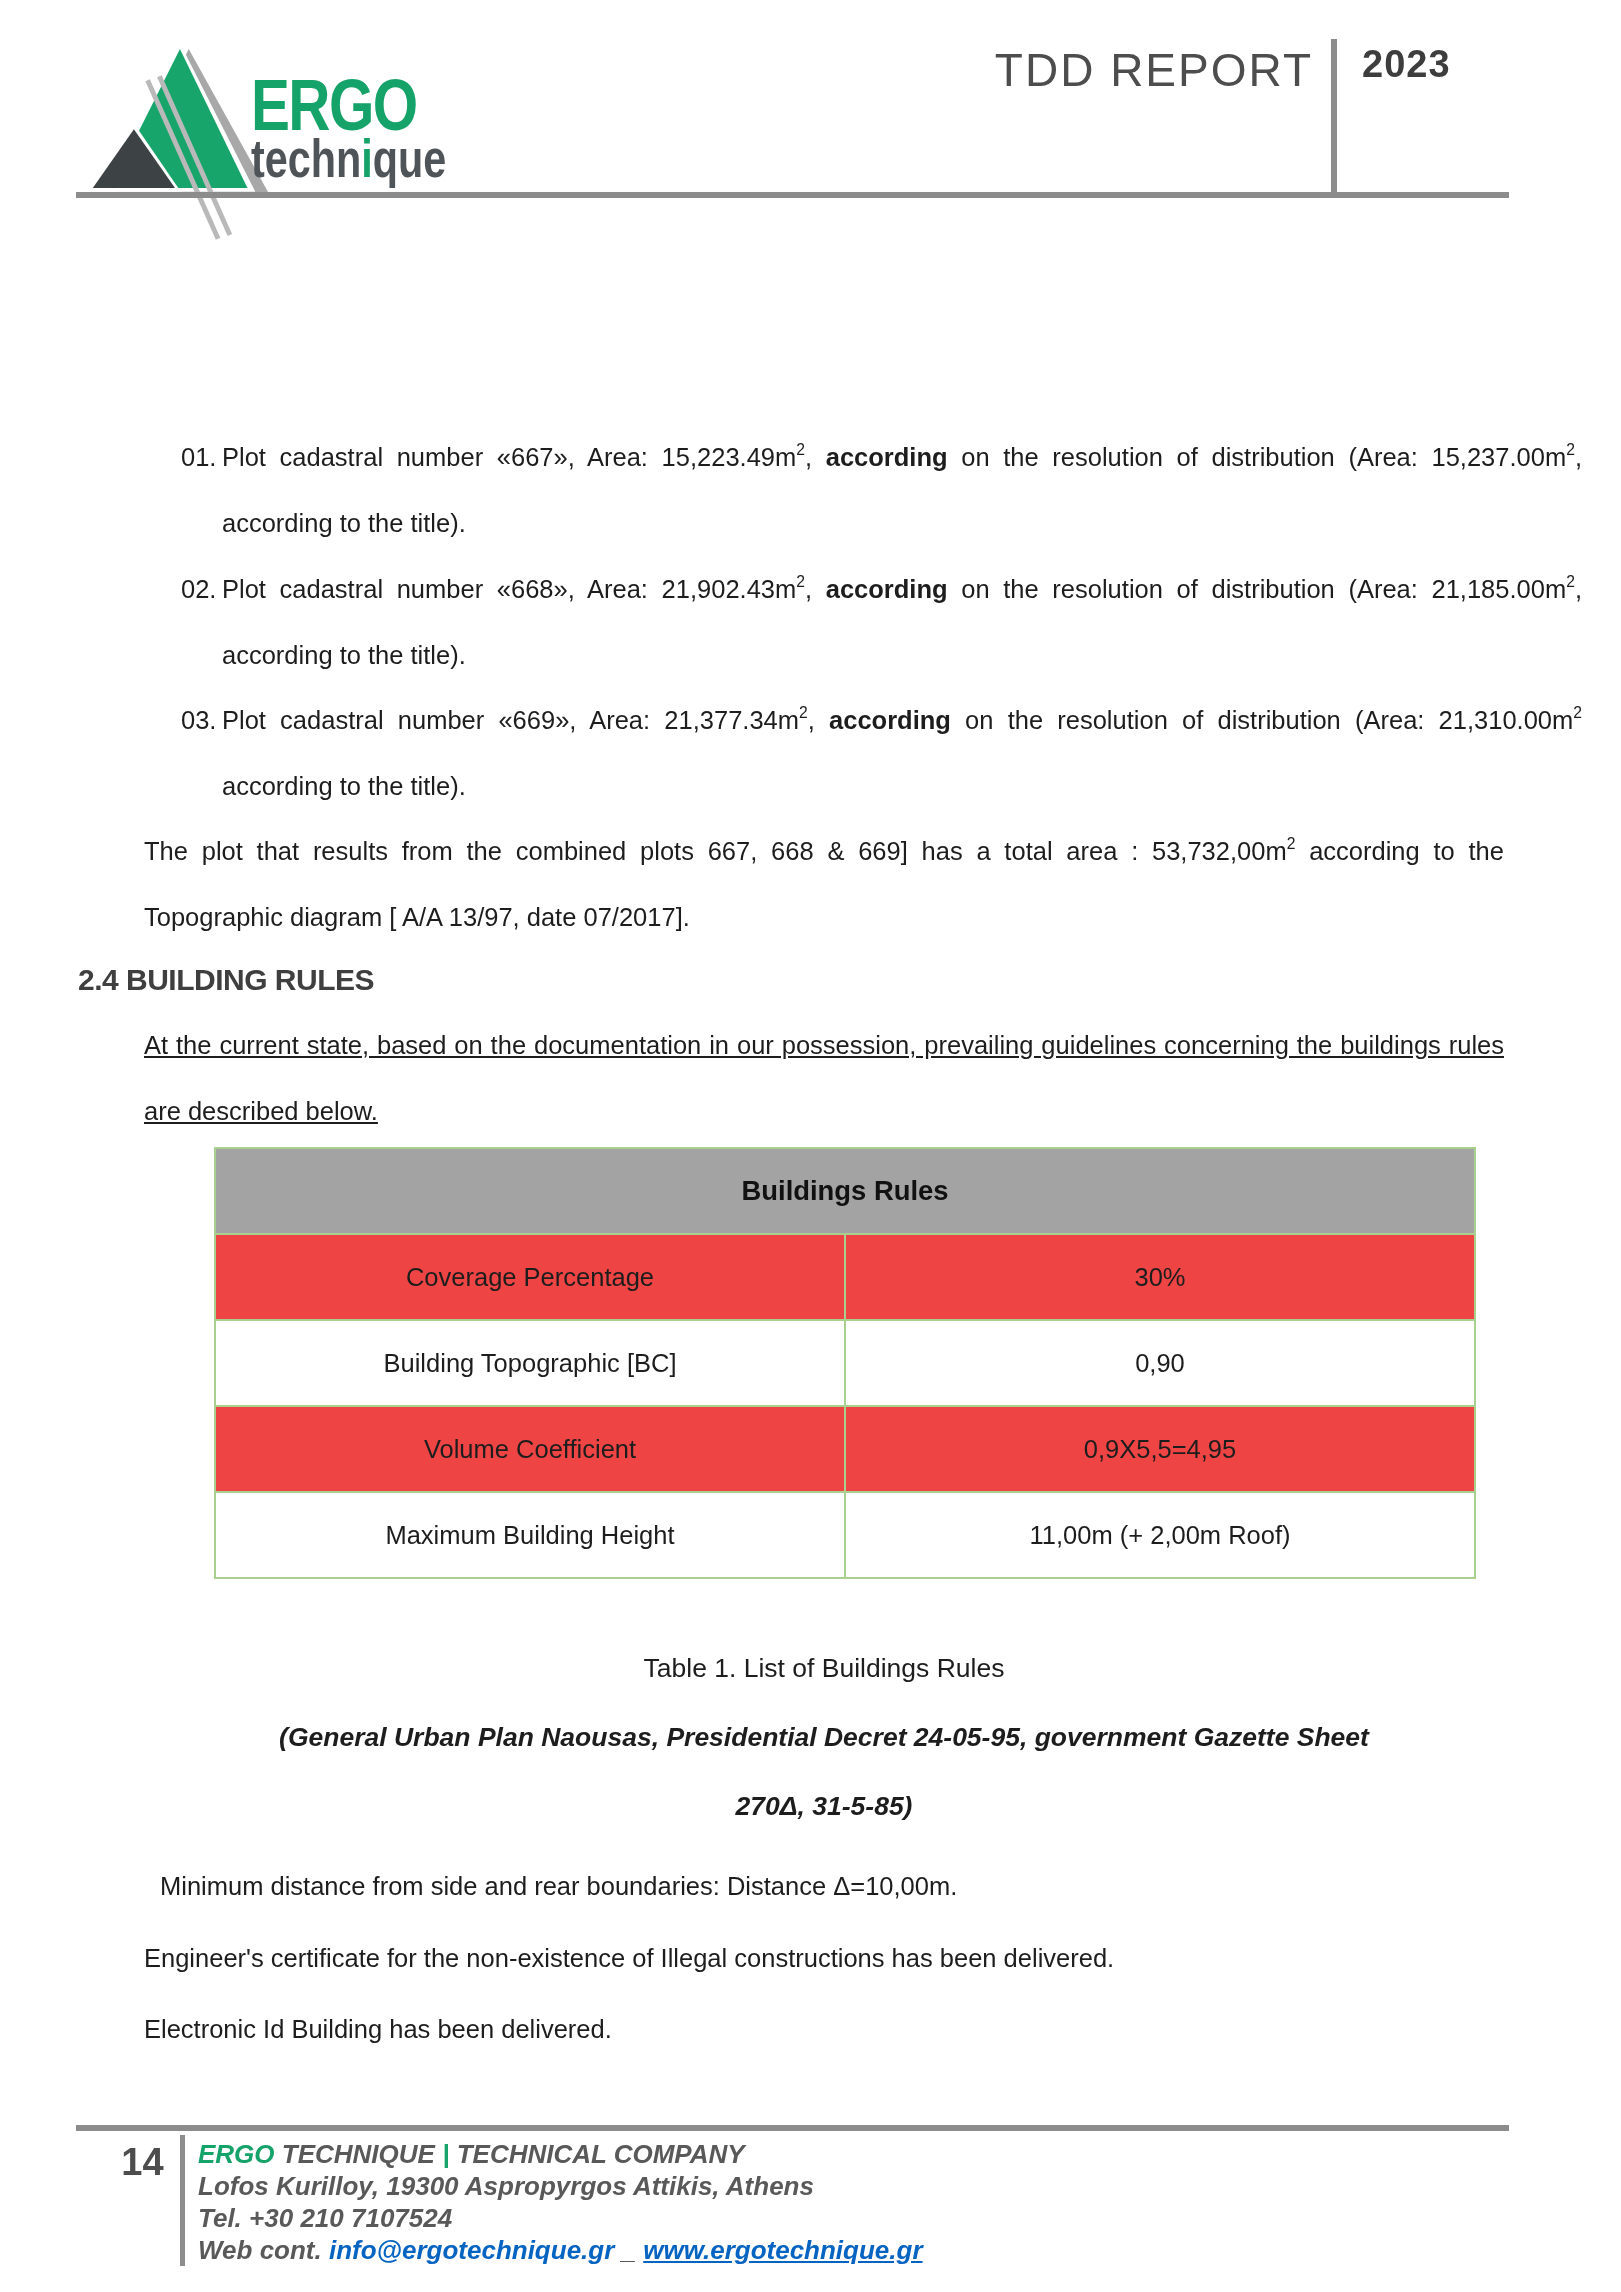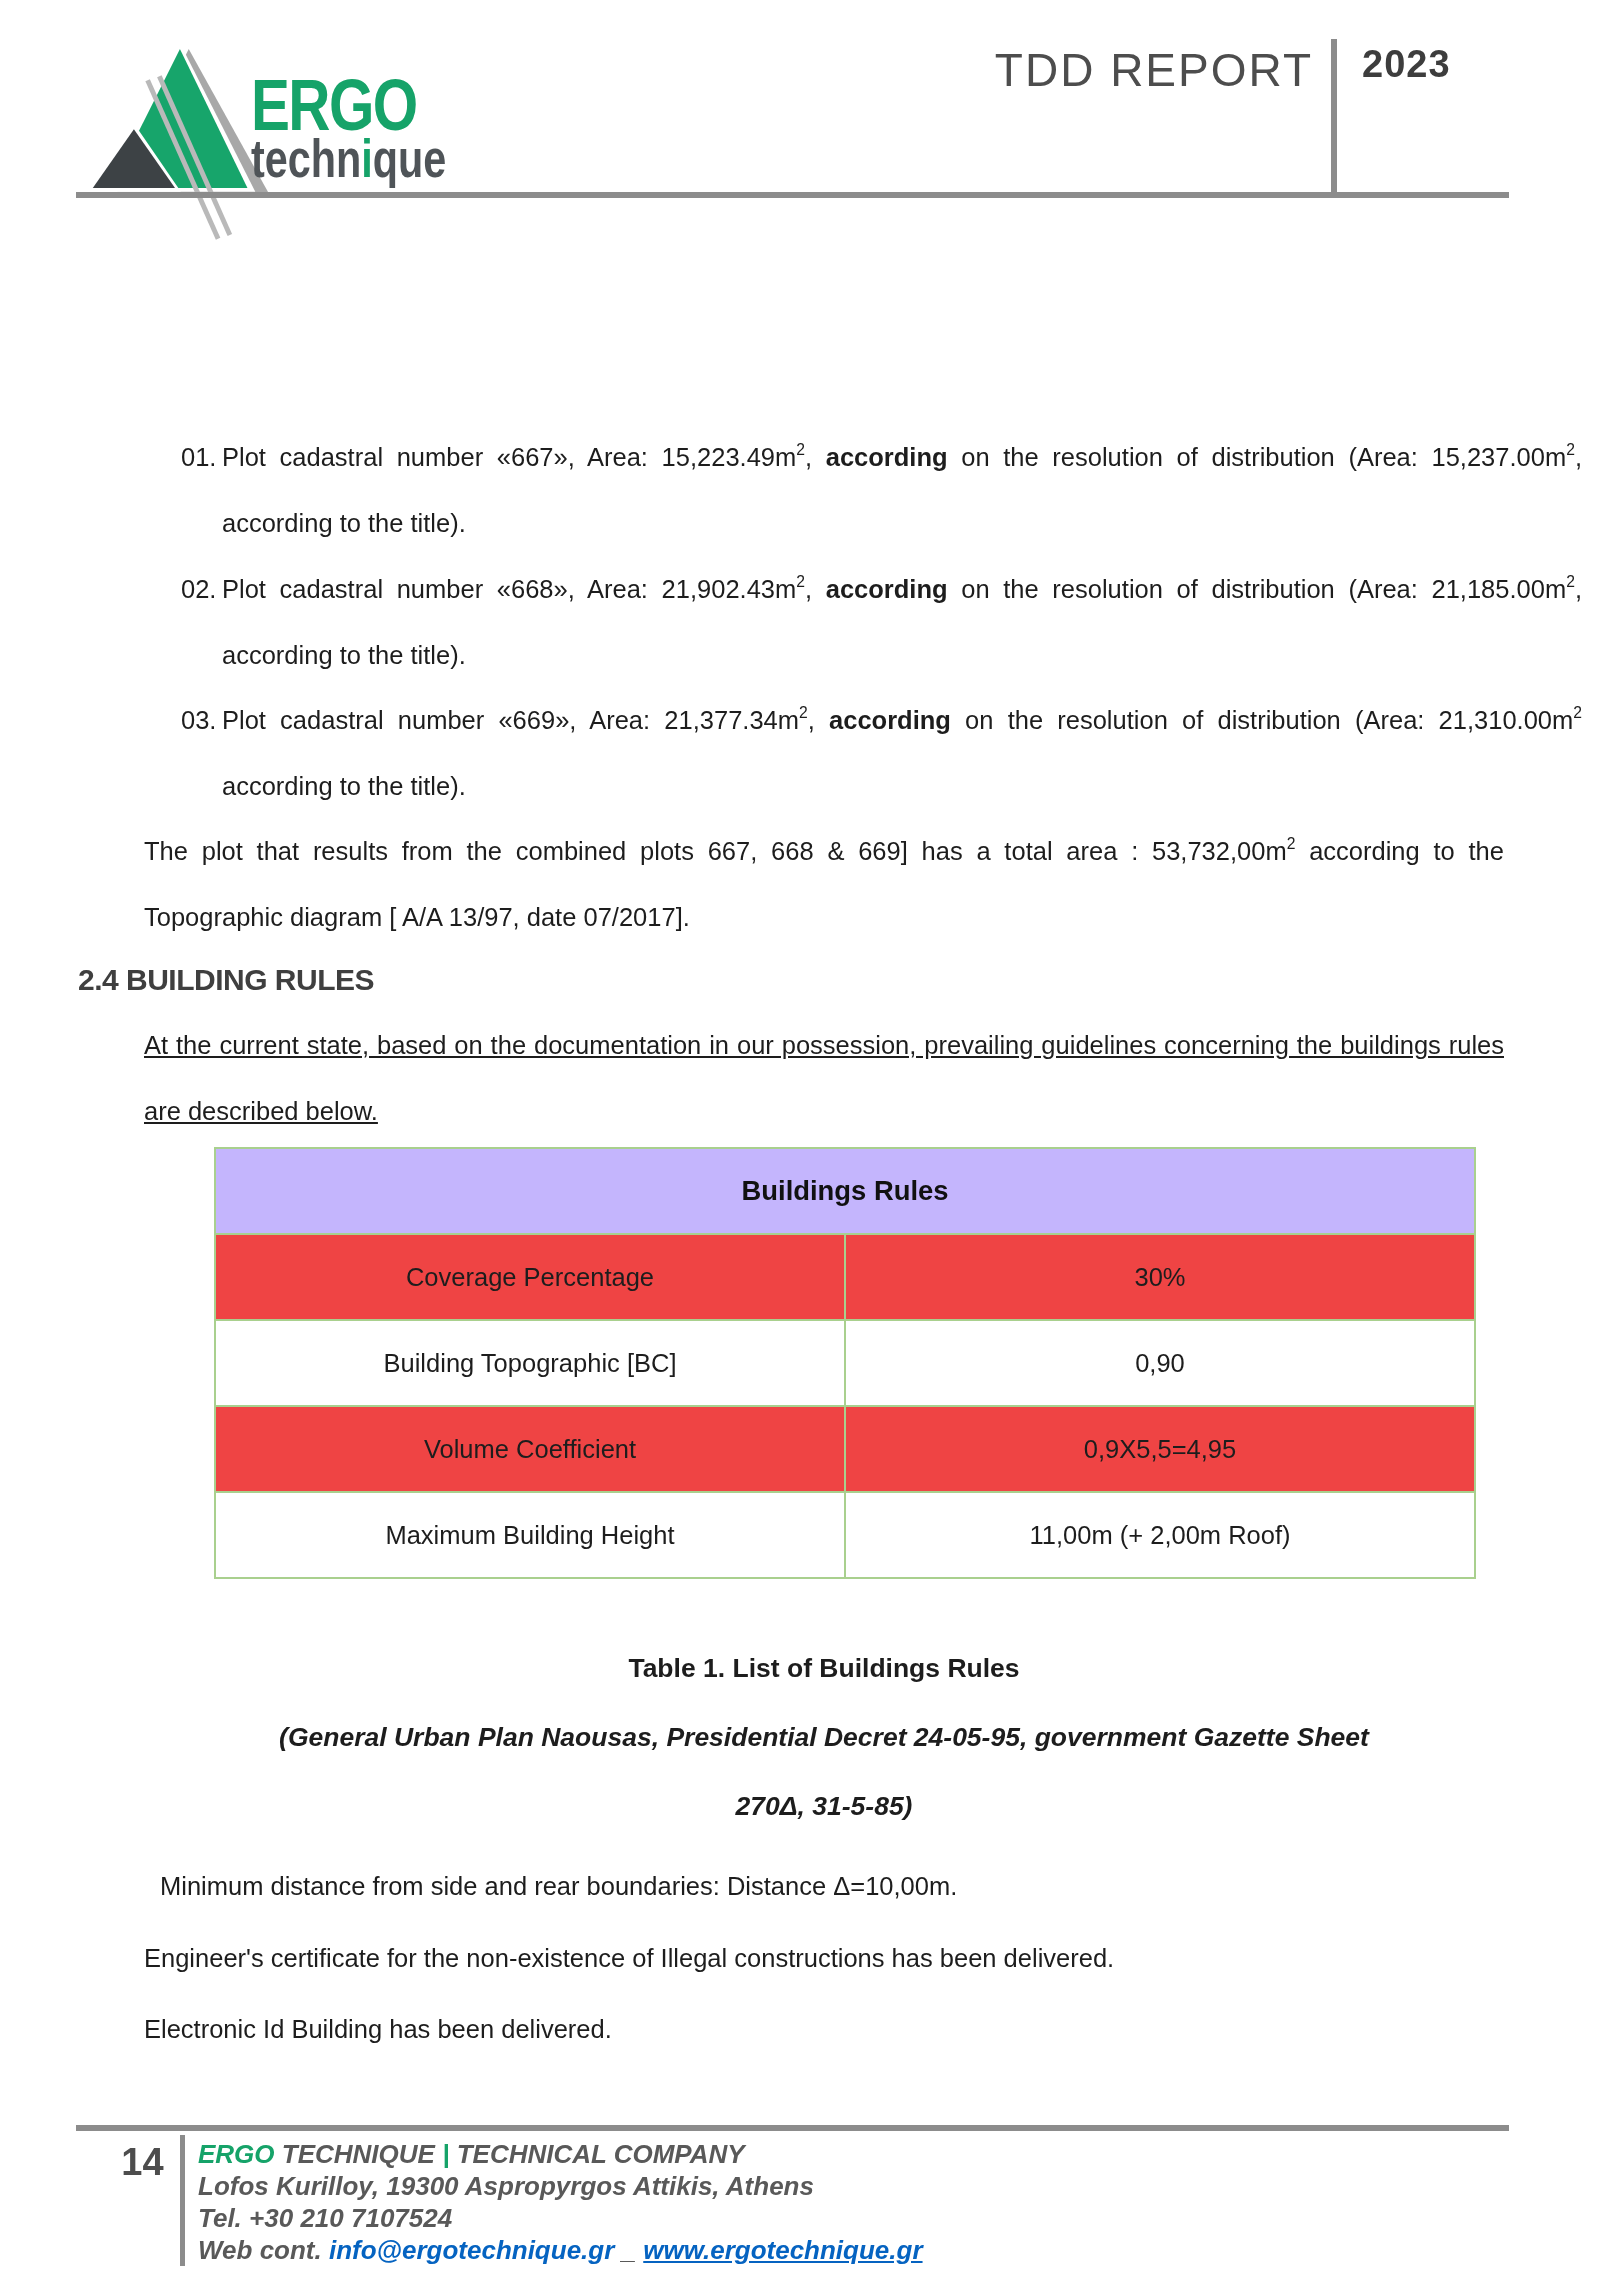--- a/index.html
+++ b/index.html
@@ -39,28 +39,28 @@
     letter-spacing:-0.5px;line-height:66px;white-space:nowrap;
   }
   
   .tblwrap{left:214px;top:1147px;width:1262px;}
   table.rules{border-collapse:collapse;width:1262px;table-layout:fixed;}
   table.rules td,table.rules th{
     border:2.9px solid #A9D08E;text-align:center;vertical-align:middle;
     font-size:25.5px;color:#1d1d1d;padding:0;
   }
   table.rules th{
-    background:#c4b5fd;height:84px;font-size:27.4px;font-weight:700;color:#111111;
+    background:#a3a3a3;height:84px;font-size:27.4px;font-weight:700;color:#111111;
   }
   table.rules td{height:84px;}
   table.rules .c1{width:425px;}
   tr.band td{background:#ef4444;}
   tr.plain td{background:#ffffff;}
   
-  .caption{left:144px;top:1635px;width:1360px;text-align:center;font-size:26.5px;font-weight:700;line-height:66px;}
+  .caption{left:144px;top:1635px;width:1360px;text-align:center;font-size:26.5px;font-weight:400;line-height:66px;}
   .subcap{left:144px;top:1703px;width:1360px;text-align:center;font-size:26.5px;font-weight:700;font-style:italic;line-height:69px;}
   .note1{left:160px;top:1857px;}
   .note2{left:144px;top:1929px;}
   .note3{left:144px;top:2000px;}
   .note{width:1360px;font-size:25.5px;line-height:59px;}
   
   .ftr-rule{left:76px;top:2125px;width:1433px;height:5.9px;background:#8c8c8c;}
   .ftr-num{left:110px;top:2141px;width:65px;text-align:center;font-size:38px;font-weight:700;color:#4d4d4d;}
   .ftr-bar{left:180px;top:2135px;width:4.9px;height:131px;background:#8c8c8c;}
   .ftr-info{left:198px;top:2138px;width:882px;font-size:26px;font-weight:700;color:#595959;line-height:32px;font-style:italic;}

